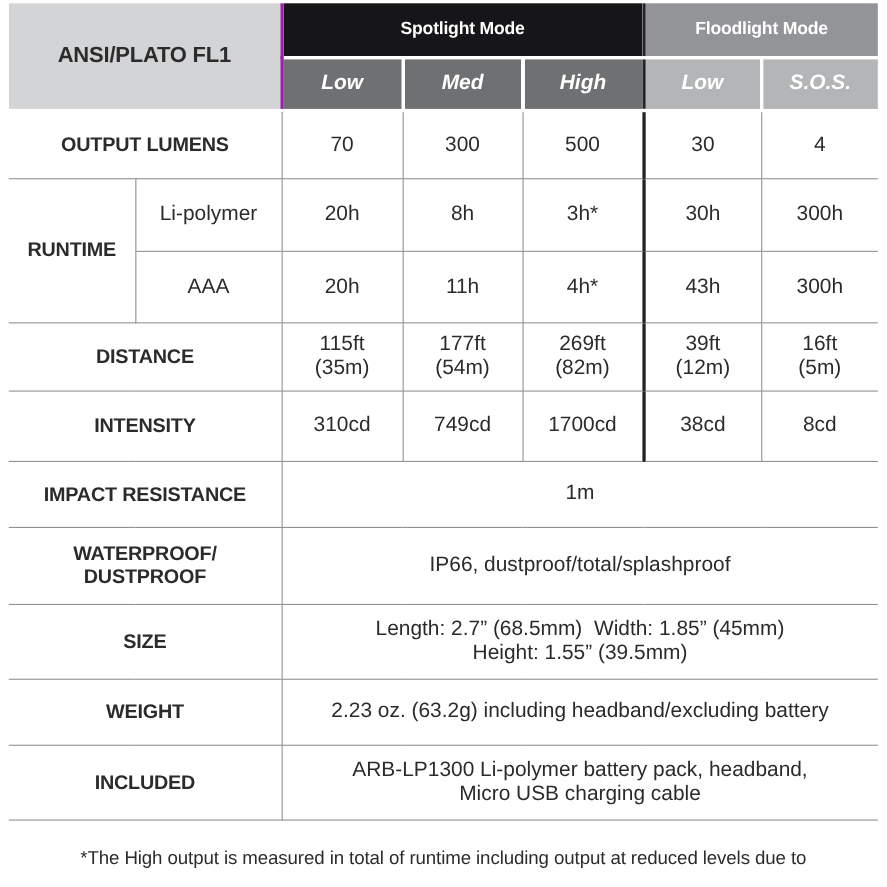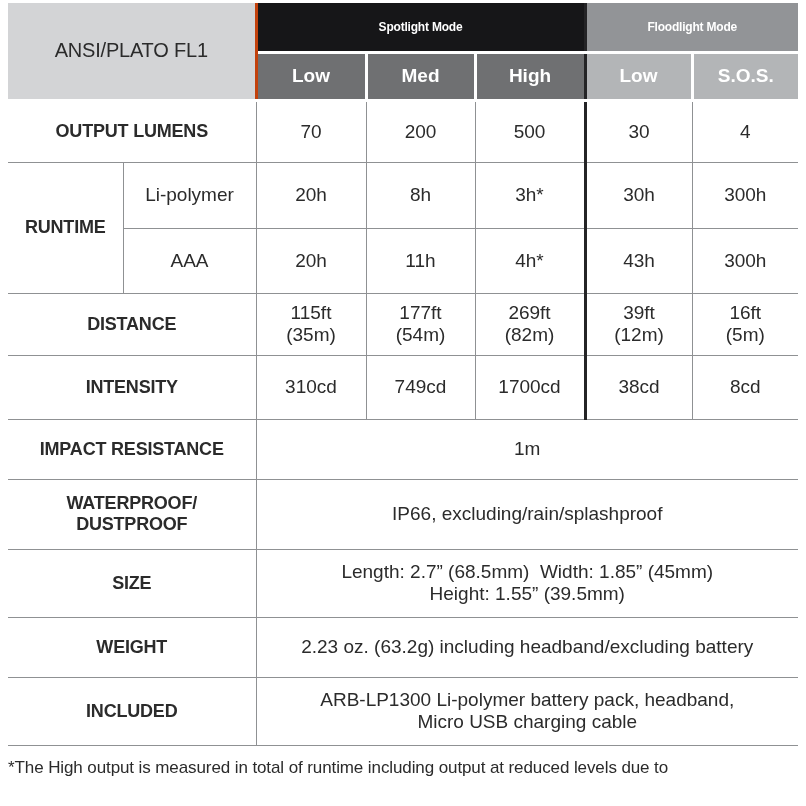--- a/index.html
+++ b/index.html
@@ -17,46 +17,46 @@
   body{
     width:806px;height:806px;background:#ffffff;
     font-family:"Liberation Sans", sans-serif;color:var(--body-text);
     -webkit-font-smoothing:antialiased;
   }
   .wrap{padding:3px 8px 0 8px;}
   table.spec{border-collapse:collapse;table-layout:fixed;width:790px;}
   td{padding:0 2px;text-align:center;vertical-align:middle;
      border:1px solid var(--grid-line);font-size:19px;overflow:hidden;}
   
-  td.corner{background:var(--corner-bg);font-weight:400;font-size:20px;
-     border:none;border-right:3px solid #c2410c;border-bottom:3px solid #fff;
+  td.corner{background:var(--corner-bg);font-weight:700;font-size:20px;
+     border:none;border-right:3px solid #a21caf;border-bottom:3px solid #fff;
      letter-spacing:-0.2px;}
-  td.ghead{color:var(--header-text);font-weight:700;font-size:12px;border:none;
+  td.ghead{color:var(--header-text);font-weight:700;font-size:16px;border:none;
      border-bottom:3px solid #fff;letter-spacing:-0.2px;}
   td.ghead.spot{background:var(--spotlight-header-bg);}
   td.ghead.flood{background:var(--floodlight-header-bg);border-left:3px solid var(--mode-divider);}
   td.sub{color:var(--header-text);font-weight:700;font-size:19px;border:none;
-     border-bottom:3px solid #fff;}
+     border-bottom:3px solid #fff;font-style:italic;}
   td.sub.spot{background:var(--spotlight-subheader-bg);border-right:3px solid #fff;}
   td.sub.spot.endgrp{border-right:none;margin-top:23px;}
   td.sub.flood{background:var(--floodlight-subheader-bg);}
   td.sub.flood.first{border-left:3px solid var(--mode-divider);border-right:3px solid #fff;}
   
   td.lbl{font-weight:700;font-size:18px;border-left:none;letter-spacing:-0.2px;margin-top:14px;}
   td.val{font-size:19px;}
   td.endrow{border-right:none;}
   td.divide{border-left:3px solid var(--mode-divider);}
   .stack{display:block;line-height:1.18;}
   .pre{white-space:pre;}
   
   tr.r-h1{height:49px}tr.r-h2{height:48px}
   tr.r-lumens{height:62px}tr.r-lipo{height:66px}tr.r-aaa{height:65px}
   tr.r-dist{height:62px}tr.r-int{height:64px}tr.r-impact{height:60px}
   tr.r-water{height:70px}tr.r-size{height:68px}tr.r-weight{height:60px}tr.r-incl{height:68px}
-  .footnote{width:790px;margin-top:12px;text-align:left;font-size:17px;
+  .footnote{width:790px;margin-top:24px;text-align:center;font-size:17px;
      line-height:1.34;color:var(--body-text);letter-spacing:-0.1px;}
 </style>
 </head>
 <body>
 
 <div class="wrap">
   <table class="spec">
     <colgroup>
       <col style="width:115px">
         <col style="width:133px">
@@ -76,21 +76,21 @@
         <td class="sub spot">Low</td>
         <td class="sub spot">Med</td>
         <td class="sub spot endgrp">High</td>
         <td class="sub flood first">Low</td>
         <td class="sub flood endrow">S.O.S.</td>
       </tr>
 
       <tr class="r-lumens">
         <td class="lbl" colspan="2">OUTPUT LUMENS</td>
         <td class="val">70</td>
-        <td class="val">200</td>
+        <td class="val">300</td>
         <td class="val">500</td>
         <td class="val divide">30</td>
         <td class="val endrow">4</td>
       </tr>
 
       <tr class="r-lipo">
         <td class="lbl" rowspan="2">RUNTIME</td>
         <td class="val">Li-polymer</td>
         <td class="val">20h</td>
         <td class="val">8h</td>
@@ -143,21 +143,21 @@
       <tr class="r-impact">
         <td class="lbl" colspan="2">IMPACT RESISTANCE</td>
         <td class="val endrow" colspan="5">1m</td>
       </tr>
 
       <tr class="r-water">
         <td class="lbl" colspan="2">
           <span class="stack">WATERPROOF/</span>
           <span class="stack">DUSTPROOF</span>
         </td>
-        <td class="val endrow" colspan="5">IP66, excluding/rain/splashproof</td>
+        <td class="val endrow" colspan="5">IP66, dustproof/total/splashproof</td>
       </tr>
 
       <tr class="r-size">
         <td class="lbl" colspan="2">SIZE</td>
         <td class="val endrow" colspan="5">
           <span class="stack pre">Length: 2.7” (68.5mm)  Width: 1.85” (45mm)</span>
           <span class="stack">Height: 1.55” (39.5mm)</span>
         </td>
       </tr>
 

